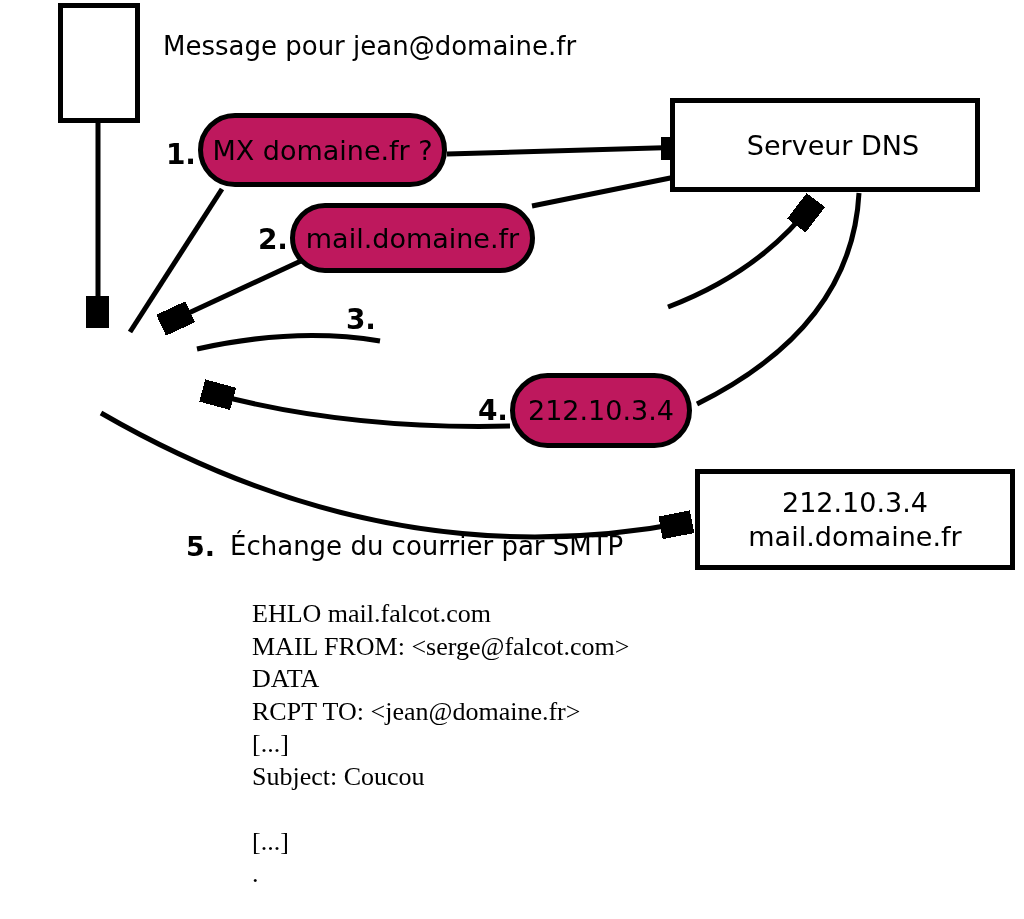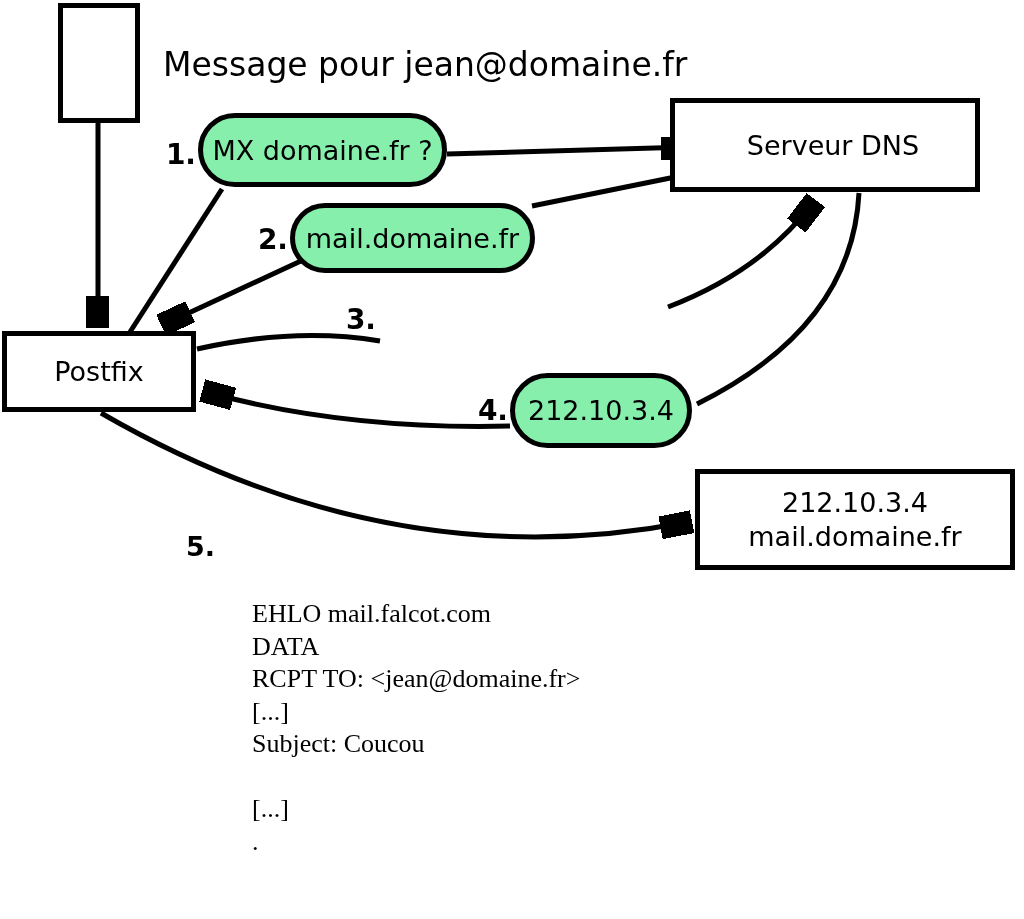--- a/index.html
+++ b/index.html
@@ -14,37 +14,37 @@
     position:absolute;box-sizing:border-box;background:#fff;border:5px solid #000;
     display:flex;align-items:center;justify-content:center;
     font-size:27px;white-space:nowrap;text-align:center;
   }
   .envelope{position:absolute;box-sizing:border-box;background:#fff;border:5px solid #000;
     left:58px;top:3px;width:82px;height:120px;}
   .dns{left:670px;top:98px;width:310px;height:94px;padding-left:16px;}
   .postfix{left:2px;top:331px;width:194px;height:81px;}
   .target{left:695px;top:469px;width:320px;height:101px;flex-direction:column;line-height:34px;}
   .pill{
-    position:absolute;box-sizing:border-box;background:#86efac;border:5px solid #000;
+    position:absolute;box-sizing:border-box;background:#be185d;border:5px solid #000;
     border-radius:999px;display:flex;align-items:center;justify-content:center;
     font-size:27px;white-space:nowrap;
   }
   .p1{left:198px;top:113px;width:249px;height:74px;}
   .p2{left:290px;top:203px;width:245px;height:70px;}
   .p3{left:376px;top:287px;width:296px;height:76px;}
   .p4{left:510px;top:373px;width:182px;height:75px;}
   .stepnum{
     position:absolute;font-weight:bold;font-size:28px;text-align:right;white-space:nowrap;
   }
   .n1{left:150px;top:138px;width:46px;}
   .n2{left:242px;top:223px;width:46px;}
   .n3{left:330px;top:303px;width:46px;}
   .n4{left:462px;top:394px;width:46px;}
   .message-label{
-    position:absolute;left:163px;top:45px;font-size:33px;white-space:nowrap;
+    position:absolute;left:163px;top:31px;font-size:26px;white-space:nowrap;
   }
   .caption{position:absolute;left:186px;top:531px;display:flex;font-size:26px;white-space:nowrap;}
   .caption .num5{font-weight:bold;width:44px;font-size:27px;}
   .smtp{
     position:absolute;left:252px;top:598px;font-size:26px;
   }
   .smtp-line{height:32.5px;line-height:32.5px;white-space:pre;font-family:Liberation Serif, serif;}
 </style>
 </head>
 <body>
@@ -70,23 +70,20 @@
   </svg>
 
   <div class="envelope"></div>
 
   <div class="message-label">Message pour jean@domaine.fr</div>
 
   <div class="node dns">
     <span>Serveur DNS</span>
   </div>
 
-  <div class="node postfix">
-    <span>Postfix</span>
-  </div>
 
   <div class="node target">
     <div>212.10.3.4</div>
     <div>mail.domaine.fr</div>
   </div>
 
   <div class="stepnum n1">1.</div>
   <div class="pill p1">
     <span>MX domaine.fr ?</span>
   </div>
@@ -98,24 +95,26 @@
 
   <div class="stepnum n3">3.</div>
 
   <div class="stepnum n4">4.</div>
   <div class="pill p4">
     <span>212.10.3.4</span>
   </div>
 
   <div class="caption">
     <span class="num5">5.</span>
+    <span>Échange du courrier par SMTP</span>
   </div>
 
   <div class="smtp">
     <div class="smtp-line">EHLO mail.falcot.com</div>
+    <div class="smtp-line">MAIL FROM: &lt;serge@falcot.com&gt;</div>
     <div class="smtp-line">DATA</div>
     <div class="smtp-line">RCPT TO: &lt;jean@domaine.fr&gt;</div>
     <div class="smtp-line">[...]</div>
     <div class="smtp-line">Subject: Coucou</div>
     <div class="smtp-line"></div>
     <div class="smtp-line">[...]</div>
     <div class="smtp-line">.</div>
   </div>
 
 </div>

